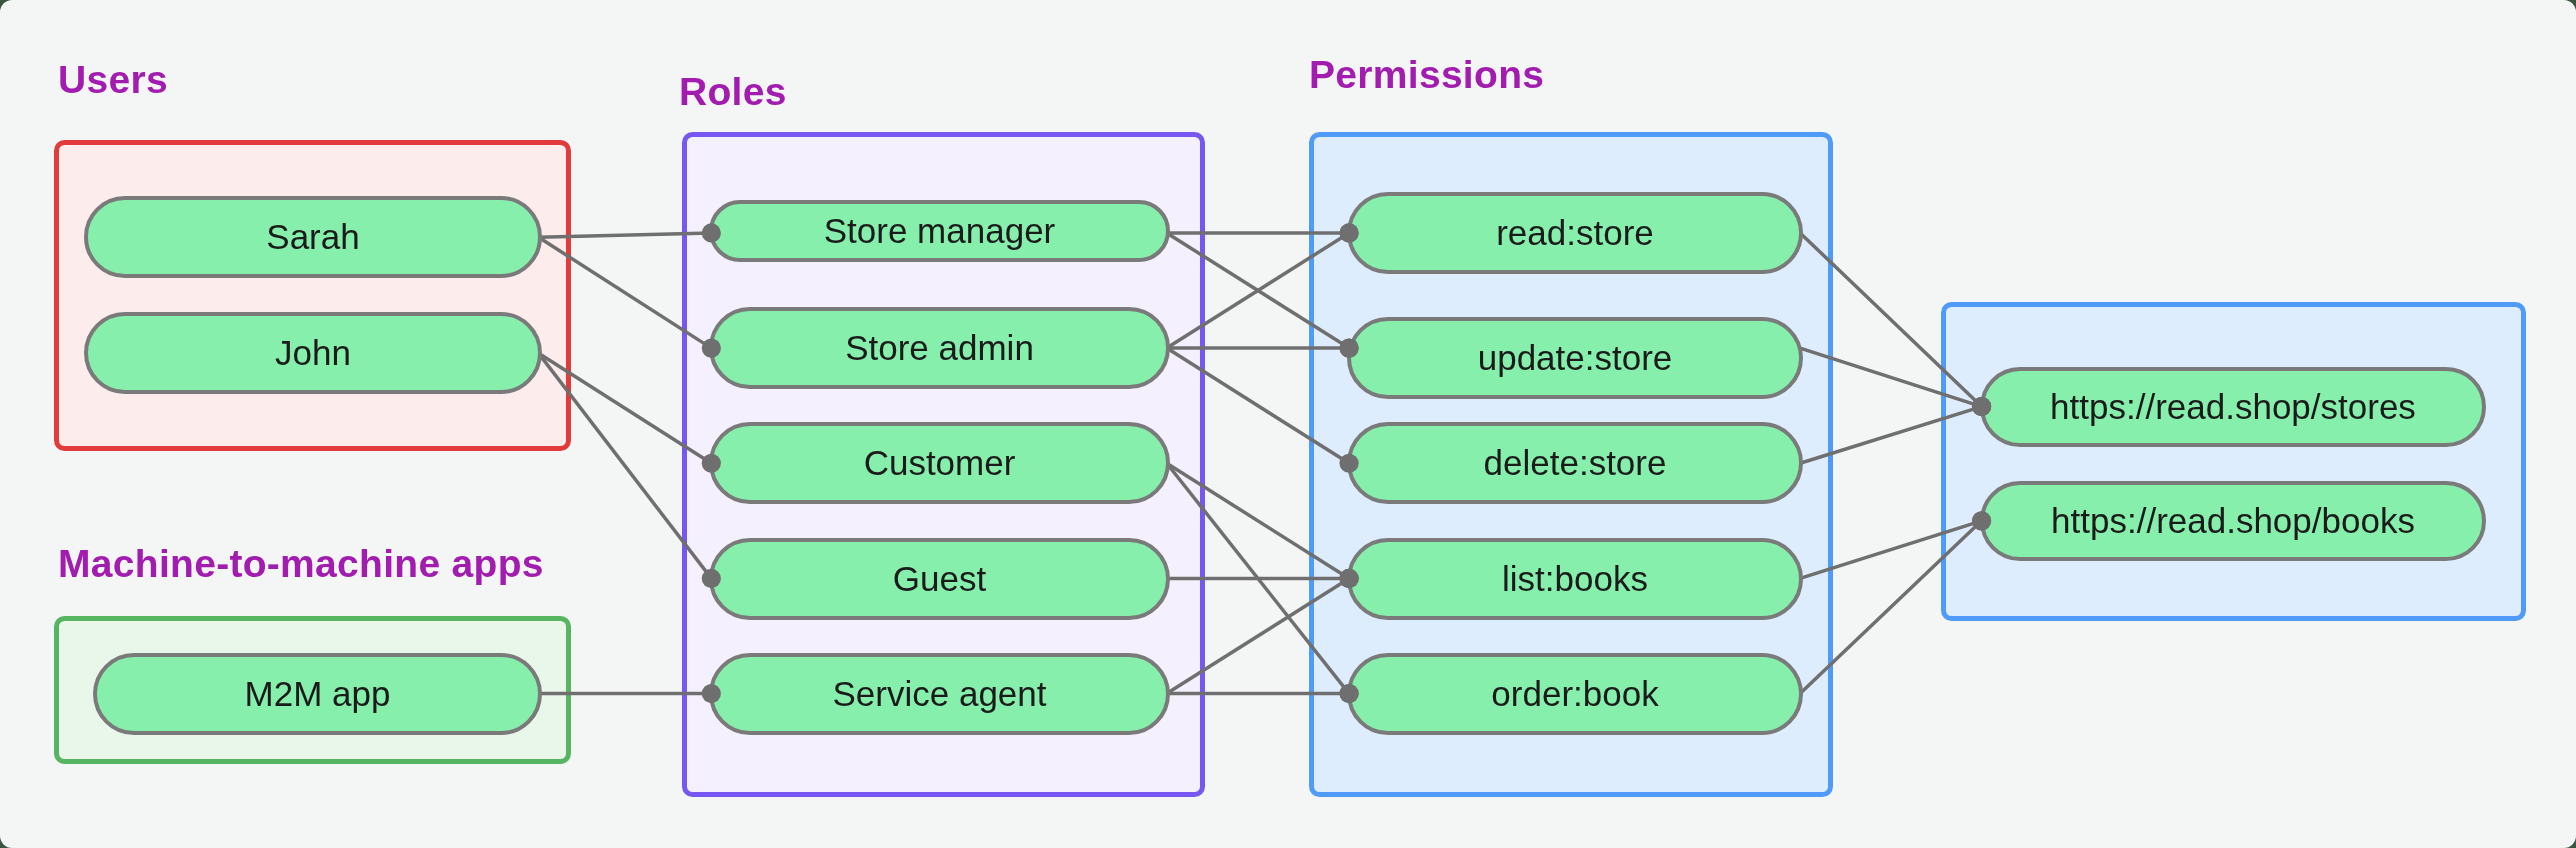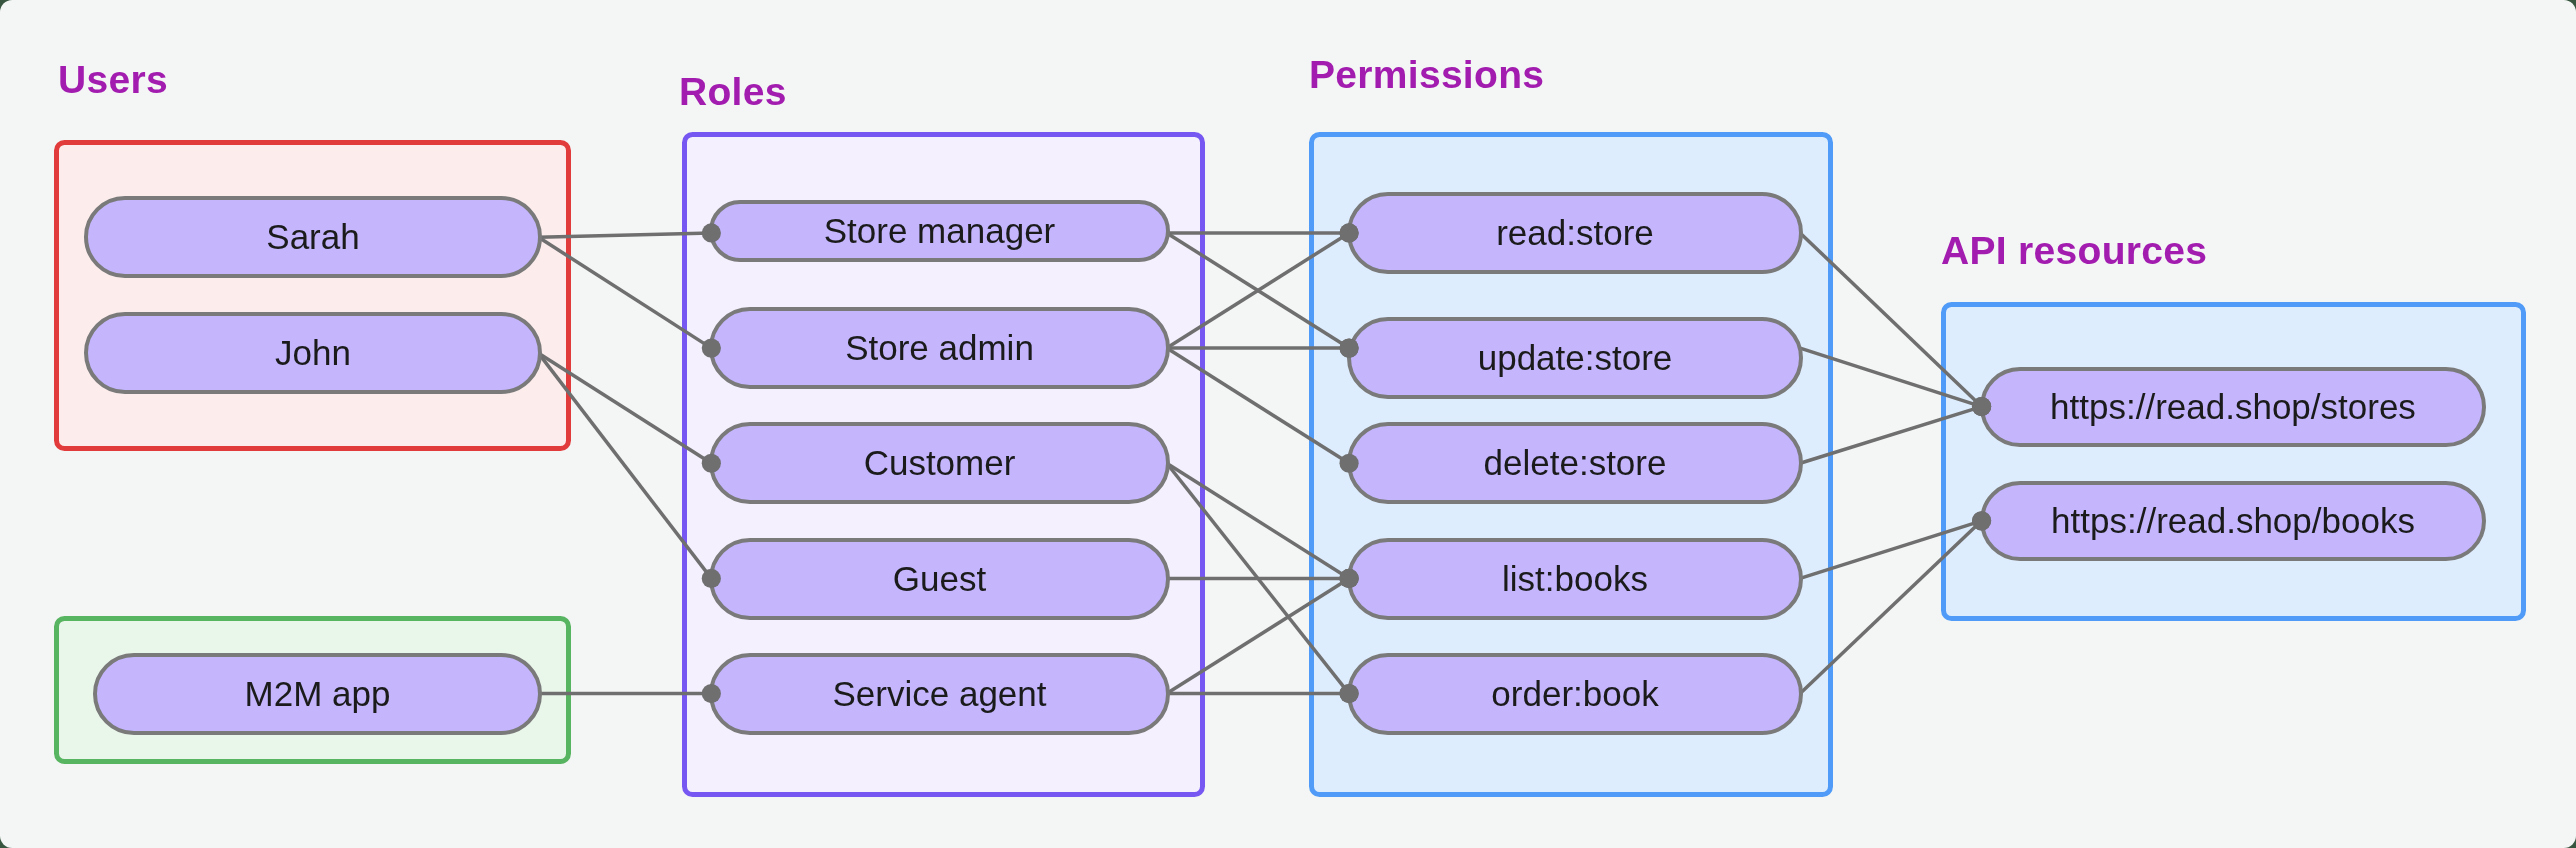--- a/index.html
+++ b/index.html
@@ -28,21 +28,21 @@
     position:absolute;
     font-size:39px;
     font-weight:600;
     color:#a21caf;
     letter-spacing:0.3px;
     white-space:nowrap;
   }
   .pill{
     position:absolute;
     box-sizing:border-box;
-    background:#c4b5fd;
+    background:#86efac;
     border:4.4px solid #7a7a7a;
     border-radius:56px;
     display:flex;align-items:center;justify-content:center;
     font-size:35px;
     color:#1b1b1b;
     white-space:nowrap;
   }
 </style>
 </head>
 <body>
@@ -72,23 +72,23 @@
       <line x1="1337" y1="795" x2="1546" y2="663" stroke="#6f6f6f" stroke-width="4"></line>
       <line x1="1337" y1="795" x2="1546" y2="795" stroke="#6f6f6f" stroke-width="4"></line>
       <line x1="2063" y1="267" x2="2271" y2="466" stroke="#6f6f6f" stroke-width="4"></line>
       <line x1="2063" y1="399" x2="2271" y2="466" stroke="#6f6f6f" stroke-width="4"></line>
       <line x1="2063" y1="531" x2="2271" y2="466" stroke="#6f6f6f" stroke-width="4"></line>
       <line x1="2063" y1="663" x2="2271" y2="597" stroke="#6f6f6f" stroke-width="4"></line>
       <line x1="2063" y1="795" x2="2271" y2="597" stroke="#6f6f6f" stroke-width="4"></line>
     </svg>
 
   <div class="glabel" id="label-users" style="left: 58px; top: 58px;">Users</div>
+  <div class="glabel" id="label-m2m" style="left: 58px; top: 542px;">Machine-to-machine apps</div>
   <div class="glabel" id="label-roles" style="left: 679px; top: 70px;">Roles</div>
   <div class="glabel" id="label-permissions" style="left: 1309px; top: 53px;">Permissions</div>
-  <div class="glabel" id="label-api" style="left: 1941px; top: 229px;">API resources</div>
 
   <div id="node-layer">
       <div class="pill" style="left: 84px; top: 196px; width: 458px; height: 82px;">Sarah</div>
       <div class="pill" style="left: 84px; top: 312px; width: 458px; height: 82px;">John</div>
       <div class="pill" style="left: 93px; top: 653px; width: 449px; height: 82px;">M2M app</div>
       <div class="pill" style="left: 709px; top: 200px; width: 461px; height: 62px;">Store manager</div>
       <div class="pill" style="left: 709px; top: 307px; width: 461px; height: 82px;">Store admin</div>
       <div class="pill" style="left: 709px; top: 422px; width: 461px; height: 82px;">Customer</div>
       <div class="pill" style="left: 709px; top: 538px; width: 461px; height: 82px;">Guest</div>
       <div class="pill" style="left: 709px; top: 653px; width: 461px; height: 82px;">Service agent</div>

